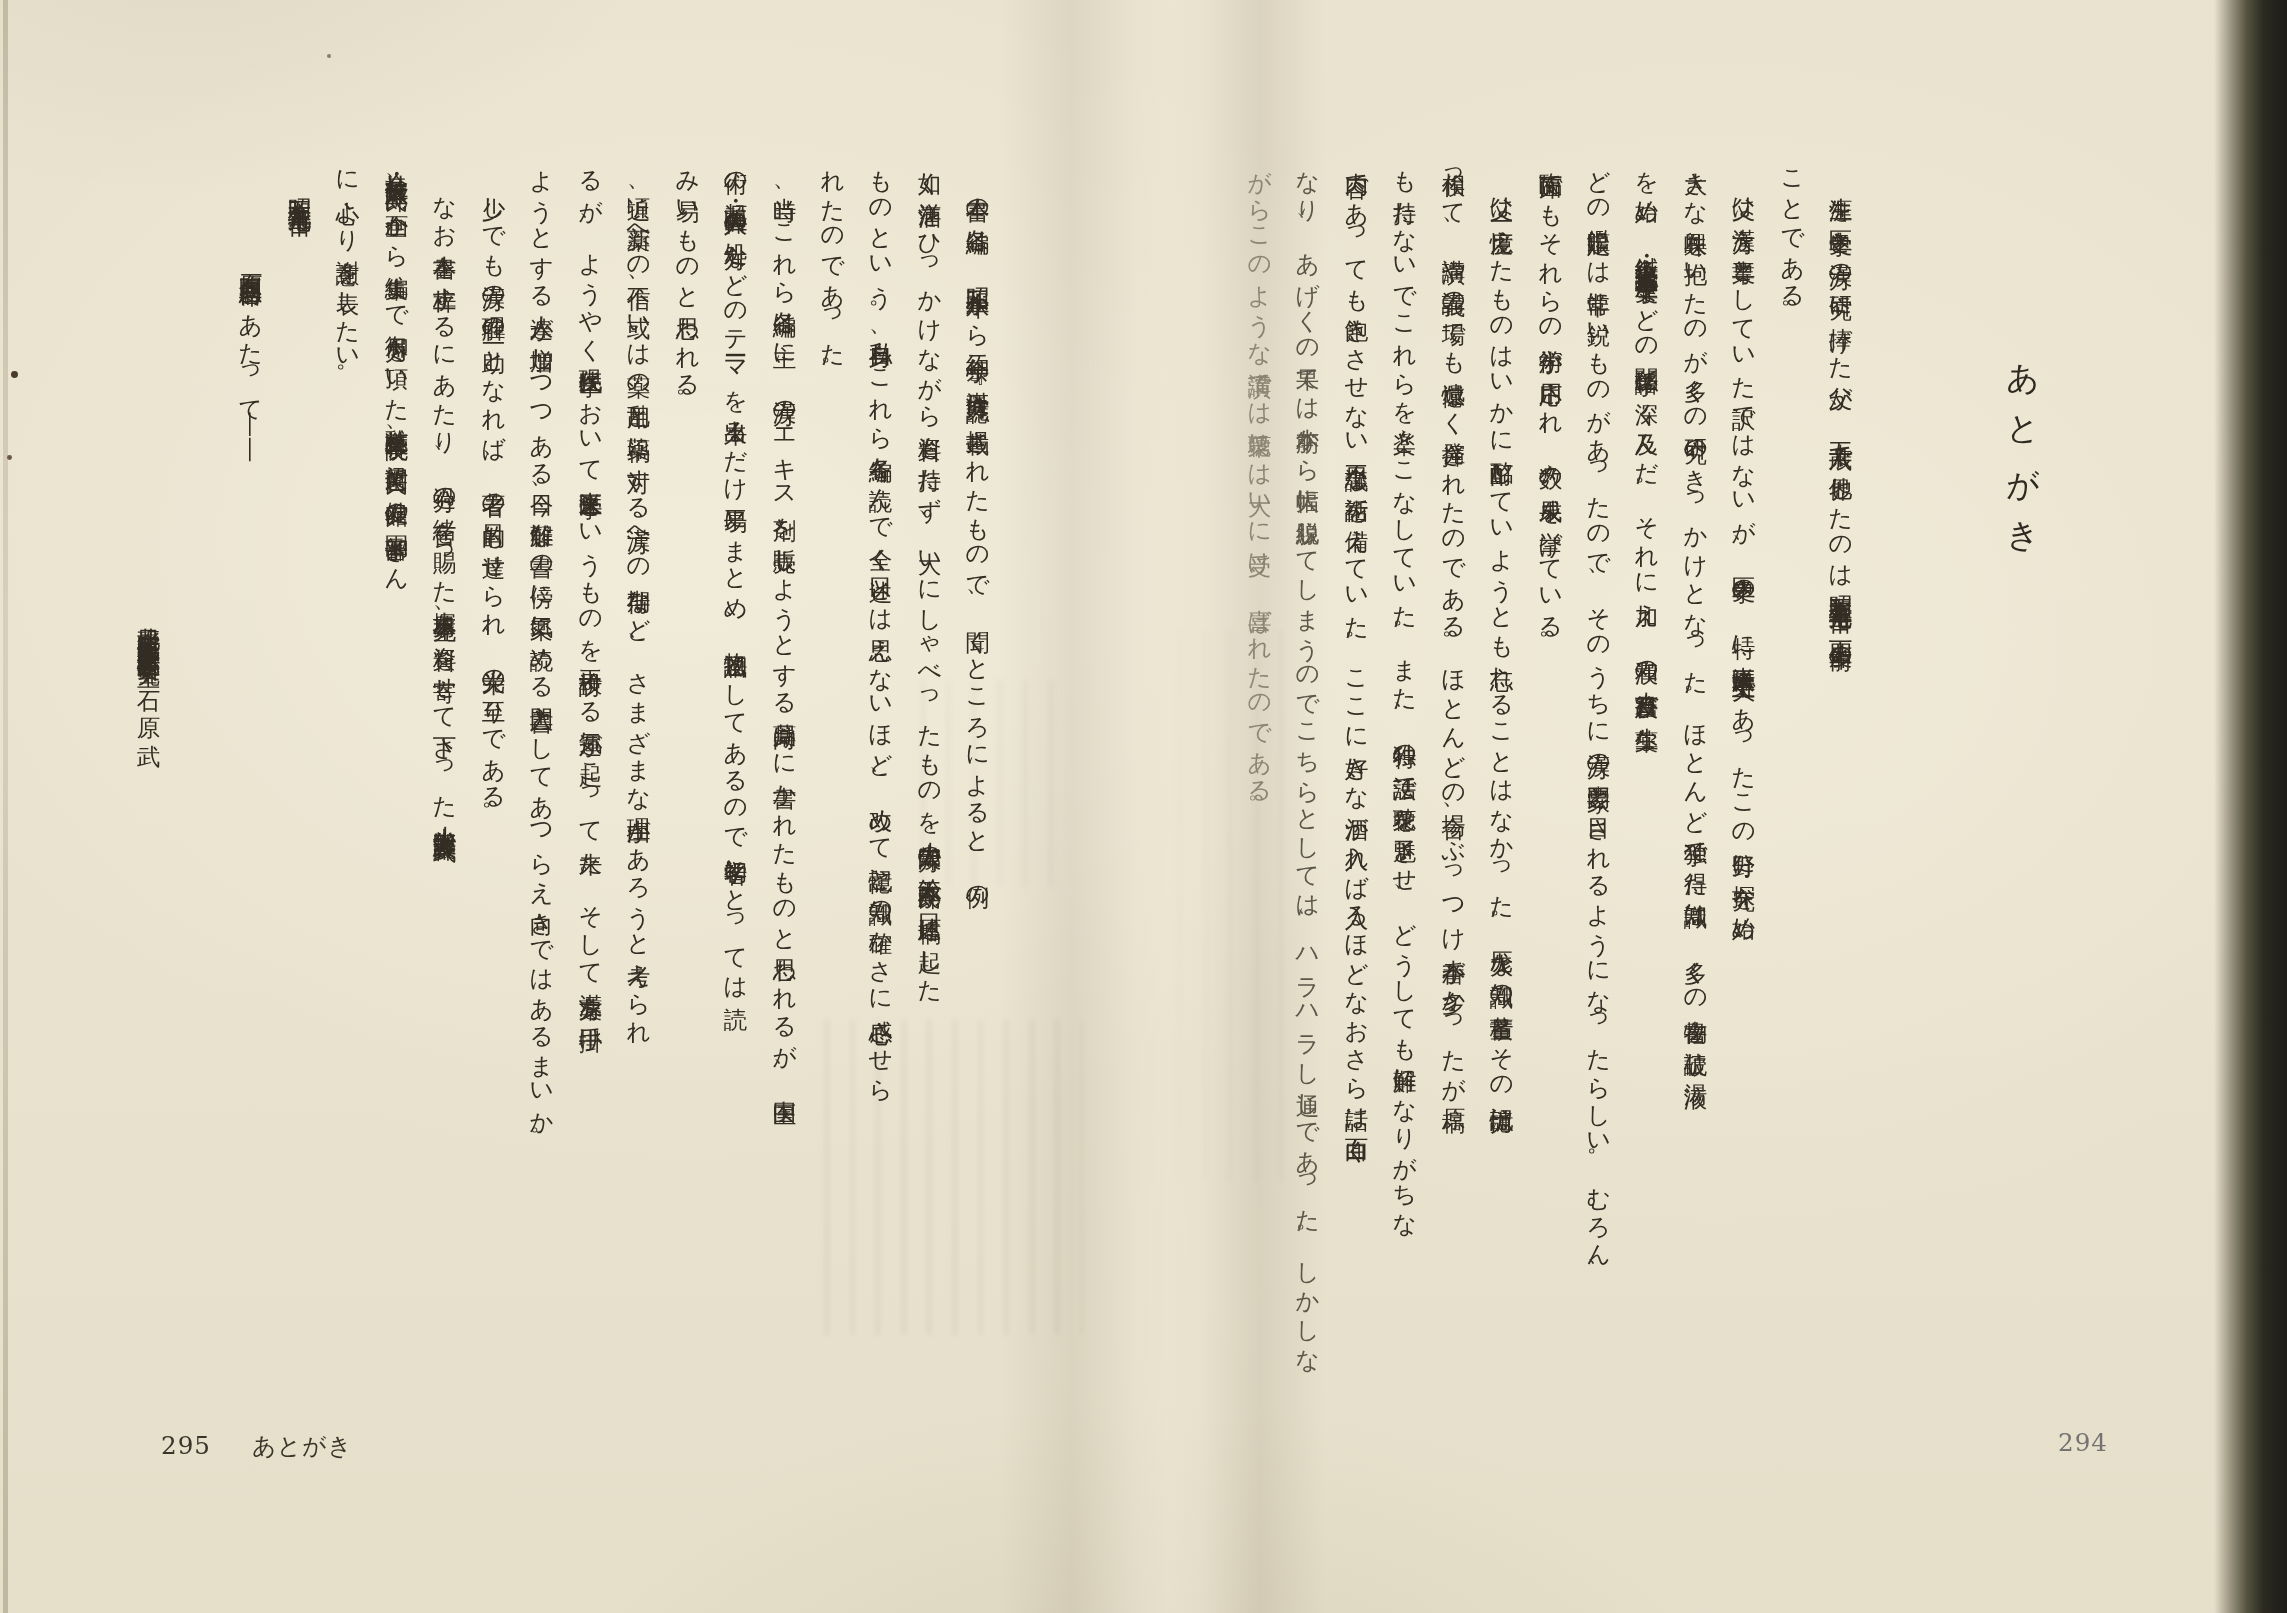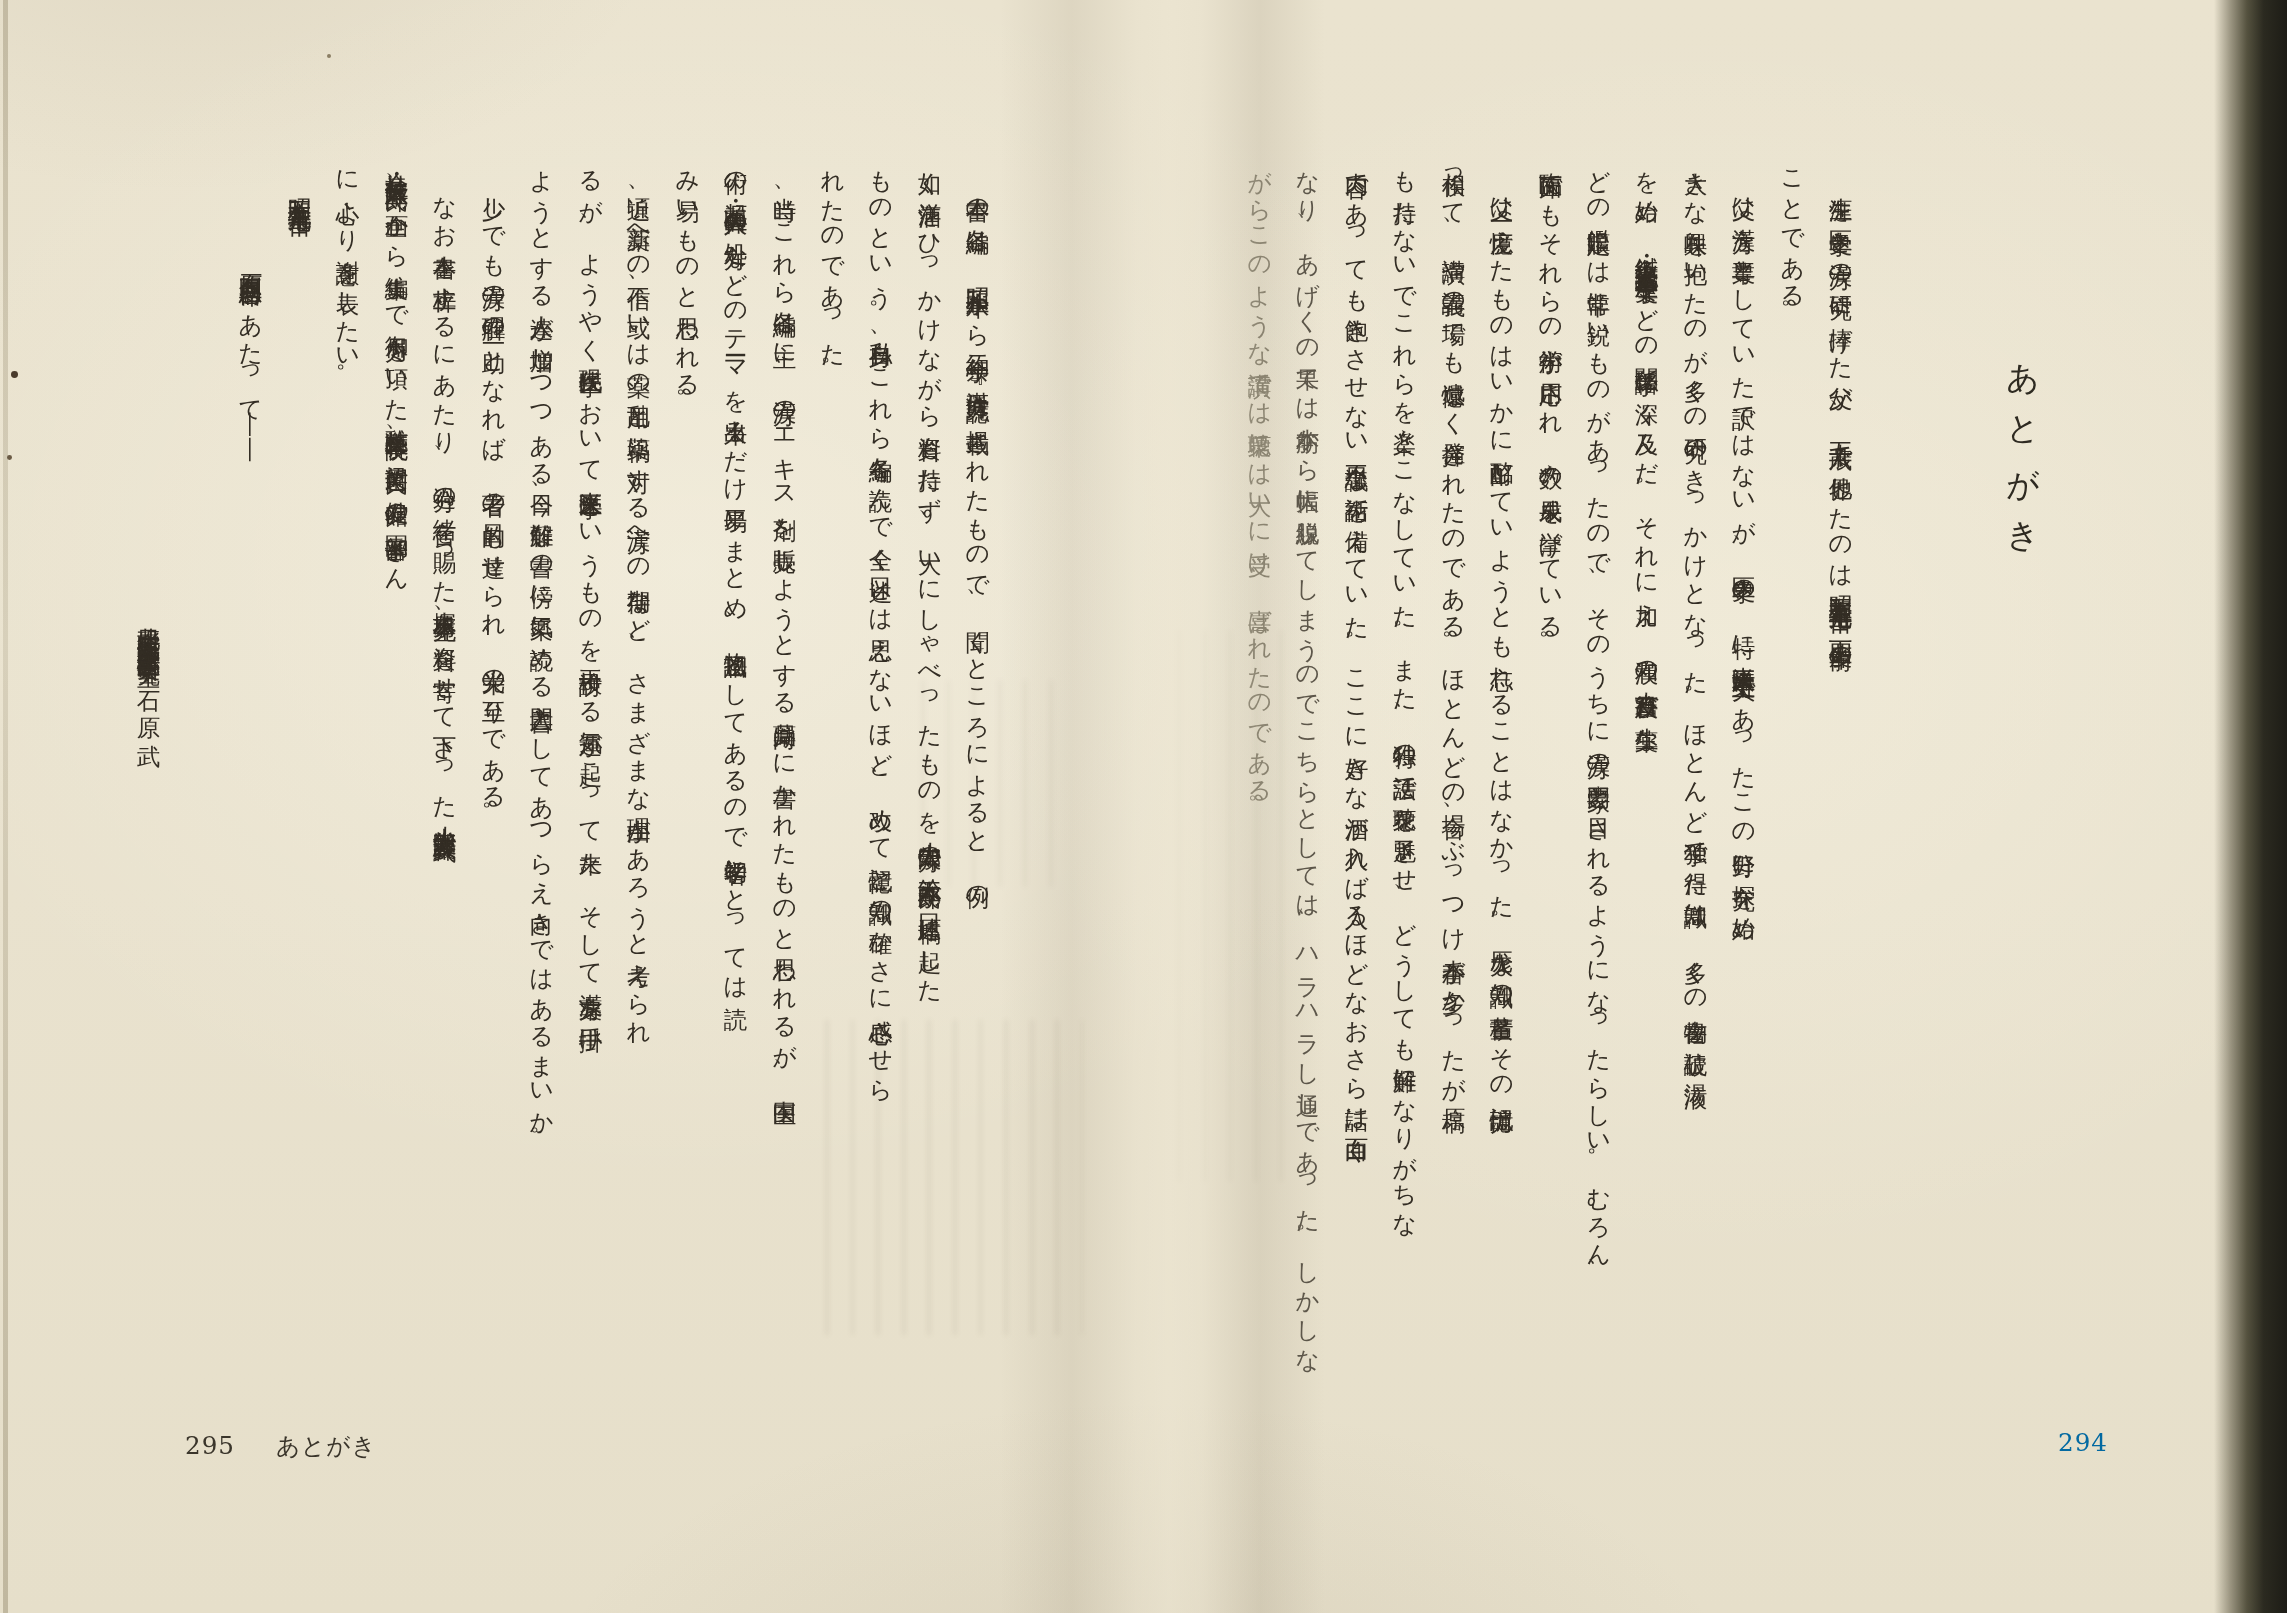--- a/index.html
+++ b/index.html
@@ -95,21 +95,21 @@
       <div class="vcol" style="left: 1634px; top: 154px; color: rgb(51, 45, 36);">を始め、鍼灸術・書誌学・本草学・歴史学などの関係諸学に深く及んだ。それに加え、和漢の古書籍及び生薬な</div>
       <div class="vcol" style="left: 1586px; top: 154px; color: rgb(51, 45, 36);">どの鑑定眼には非常に鋭いものがあったので、そのうちに漢方の専門家と目されるようになったらしい。むろん、</div>
       <div class="vcol" style="left: 1538px; top: 154px; color: rgb(51, 45, 36);">臨床面でもそれらの学術が応用され、数々の成果を挙げている。</div>
       <div class="vcol" style="left: 1489px; top: 179px; color: rgb(51, 45, 36);">父は一度憶えたものはいかに酩酊していようとも忘れることはなかった。厖大な知識の蓄積量とその記憶力は</div>
       <div class="vcol" style="left: 1441px; top: 154px; color: rgb(51, 45, 36);">相俟って、講演や講義の場でも遺憾なく発揮されたのである。ほとんどの場合、ぶっつけ本番が多かったが原稿</div>
       <div class="vcol" style="left: 1392px; top: 154px; color: rgb(51, 45, 36);">も持たないでこれらを楽々とこなしていた。また、独特の話法で聴衆を魅了させ、どうしても難解になりがちな</div>
       <div class="vcol" style="left: 1344px; top: 154px; color: rgb(51, 45, 36);">内容であっても飽きさせない不思議な話術を備えていた。ここに好きな酒が入れば入るほどなおさら話は面白く</div>
       <div class="vcol" style="left: 1295px; top: 154px; color: rgb(92, 86, 74);">なり、あげくの果ては本筋から大幅に脱線してしまうのでこちらとしては、ハラハラし通しであった。しかしな</div>
       <div class="vcol" style="left: 1247px; top: 154px; color: rgb(142, 136, 118);">がらこのような講演では聴衆には大いに受け、喜ばれたのである。</div>
     </div>
-  <div class="footer" style="left:2058px;top:1428px;color:#0369a1;">
+  <div class="footer" style="left:2058px;top:1428px;color:#737373;">
     <span>294</span>
   </div>
 </div>
 
 <div>
   <div id="left-columns">
       <div class="vcol" style="left: 965px; top: 179px; color: rgb(51, 45, 36);">本書の各編は、昭和三十八年から約二年余り『漢方研究』誌に掲載されたもので、聞くところによると、例の</div>
       <div class="vcol" style="left: 917px; top: 154px; color: rgb(51, 45, 36);">如く洋酒をひっかけながら資料も持たず、大いにしゃべったものを小太郎漢方の鈴木五郎氏が口述原稿に起した</div>
       <div class="vcol" style="left: 868px; top: 154px; color: rgb(51, 45, 36);">ものという。私自身、これら各編を読んで全く口述とは思えないほど、改めて記憶と知識の確かさに感心させら</div>
       <div class="vcol" style="left: 820px; top: 154px; color: rgb(51, 45, 36);">れたのであった。</div>
@@ -120,20 +120,20 @@
       <div class="vcol" style="left: 578px; top: 154px; color: rgb(51, 45, 36);">るが、ようやく現代医学において東洋医学というものを再検討する気運が起こって来た。そして漢方薬を手掛け</div>
       <div class="vcol" style="left: 529px; top: 154px; color: rgb(51, 45, 36);">ようとする人達が増加しつつある今日、難解な書の傍に気楽に読める入門書としてあつらえ向きではあるまいか。</div>
       <div class="vcol" style="left: 481px; top: 179px; color: rgb(51, 45, 36);">少しでも漢方の理解の一助となれば、著者の目的も達せられ、光栄の至りである。</div>
       <div class="vcol" style="left: 432px; top: 179px; color: rgb(51, 45, 36);">なお本書を上梓するにあたり、過分の緒言を賜った大塚恭男先生、資料を寄せて下さった小太郎漢方製薬株式</div>
       <div class="vcol" style="left: 384px; top: 154px; color: rgb(51, 45, 36);">会社社長・鈴木五郎氏、企画から編集まで御尽力を頂いた雞林東医学院長、梁哲周氏と健友館の園部智子さん</div>
       <div class="vcol" style="left: 335px; top: 154px; color: rgb(51, 45, 36);">に心より謝意を表したい。</div>
       <div class="vcol" style="left: 287px; top: 179px; color: rgb(51, 45, 36);">昭和五十九年七月三十一日</div>
       <div class="vcol" style="left: 238px; top: 255px; color: rgb(51, 45, 36);">石原明五周忌命日にあたって――</div>
       <div class="vcol" style="left: 136px; top: 609px; color: rgb(51, 45, 36);">北里研究所附属東洋医学総合研究所医史学研究室　石　原　武</div>
     </div>
-  <div class="footer" style="left:161px;top:1430px;color:#3a352b;margin-left:24px;">
+  <div class="footer" style="left:161px;top:1430px;color:#3a352b;">
     <span>295</span><span class="label">あとがき</span>
   </div>
 </div>
 
 <div class="gutter"></div>
 <div class="right-dark"></div>
 
 
 </body></html>

